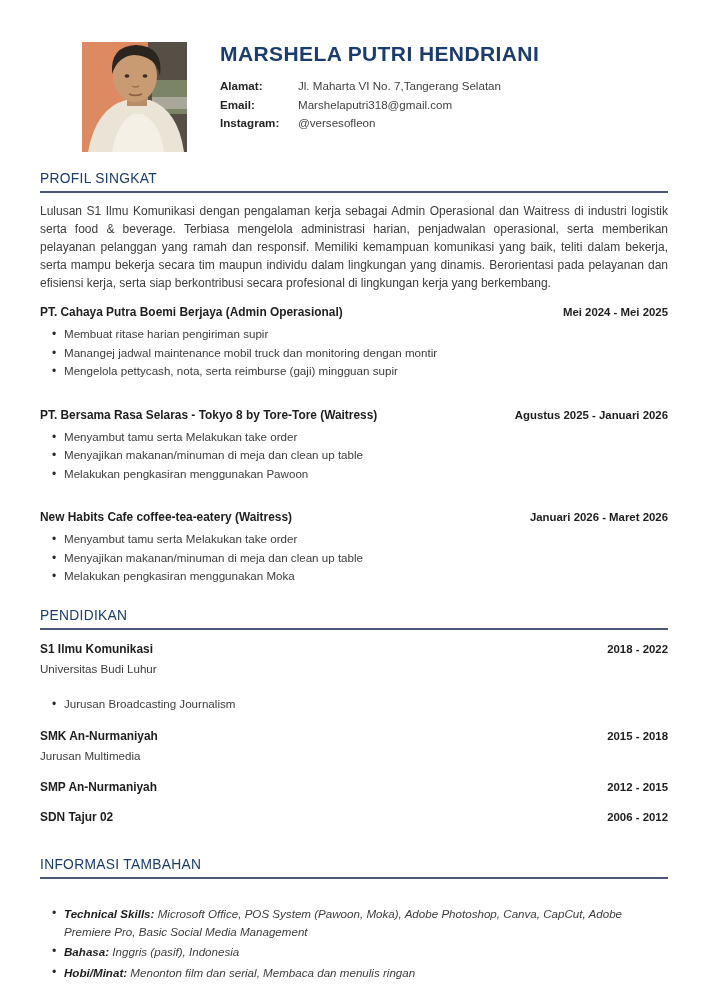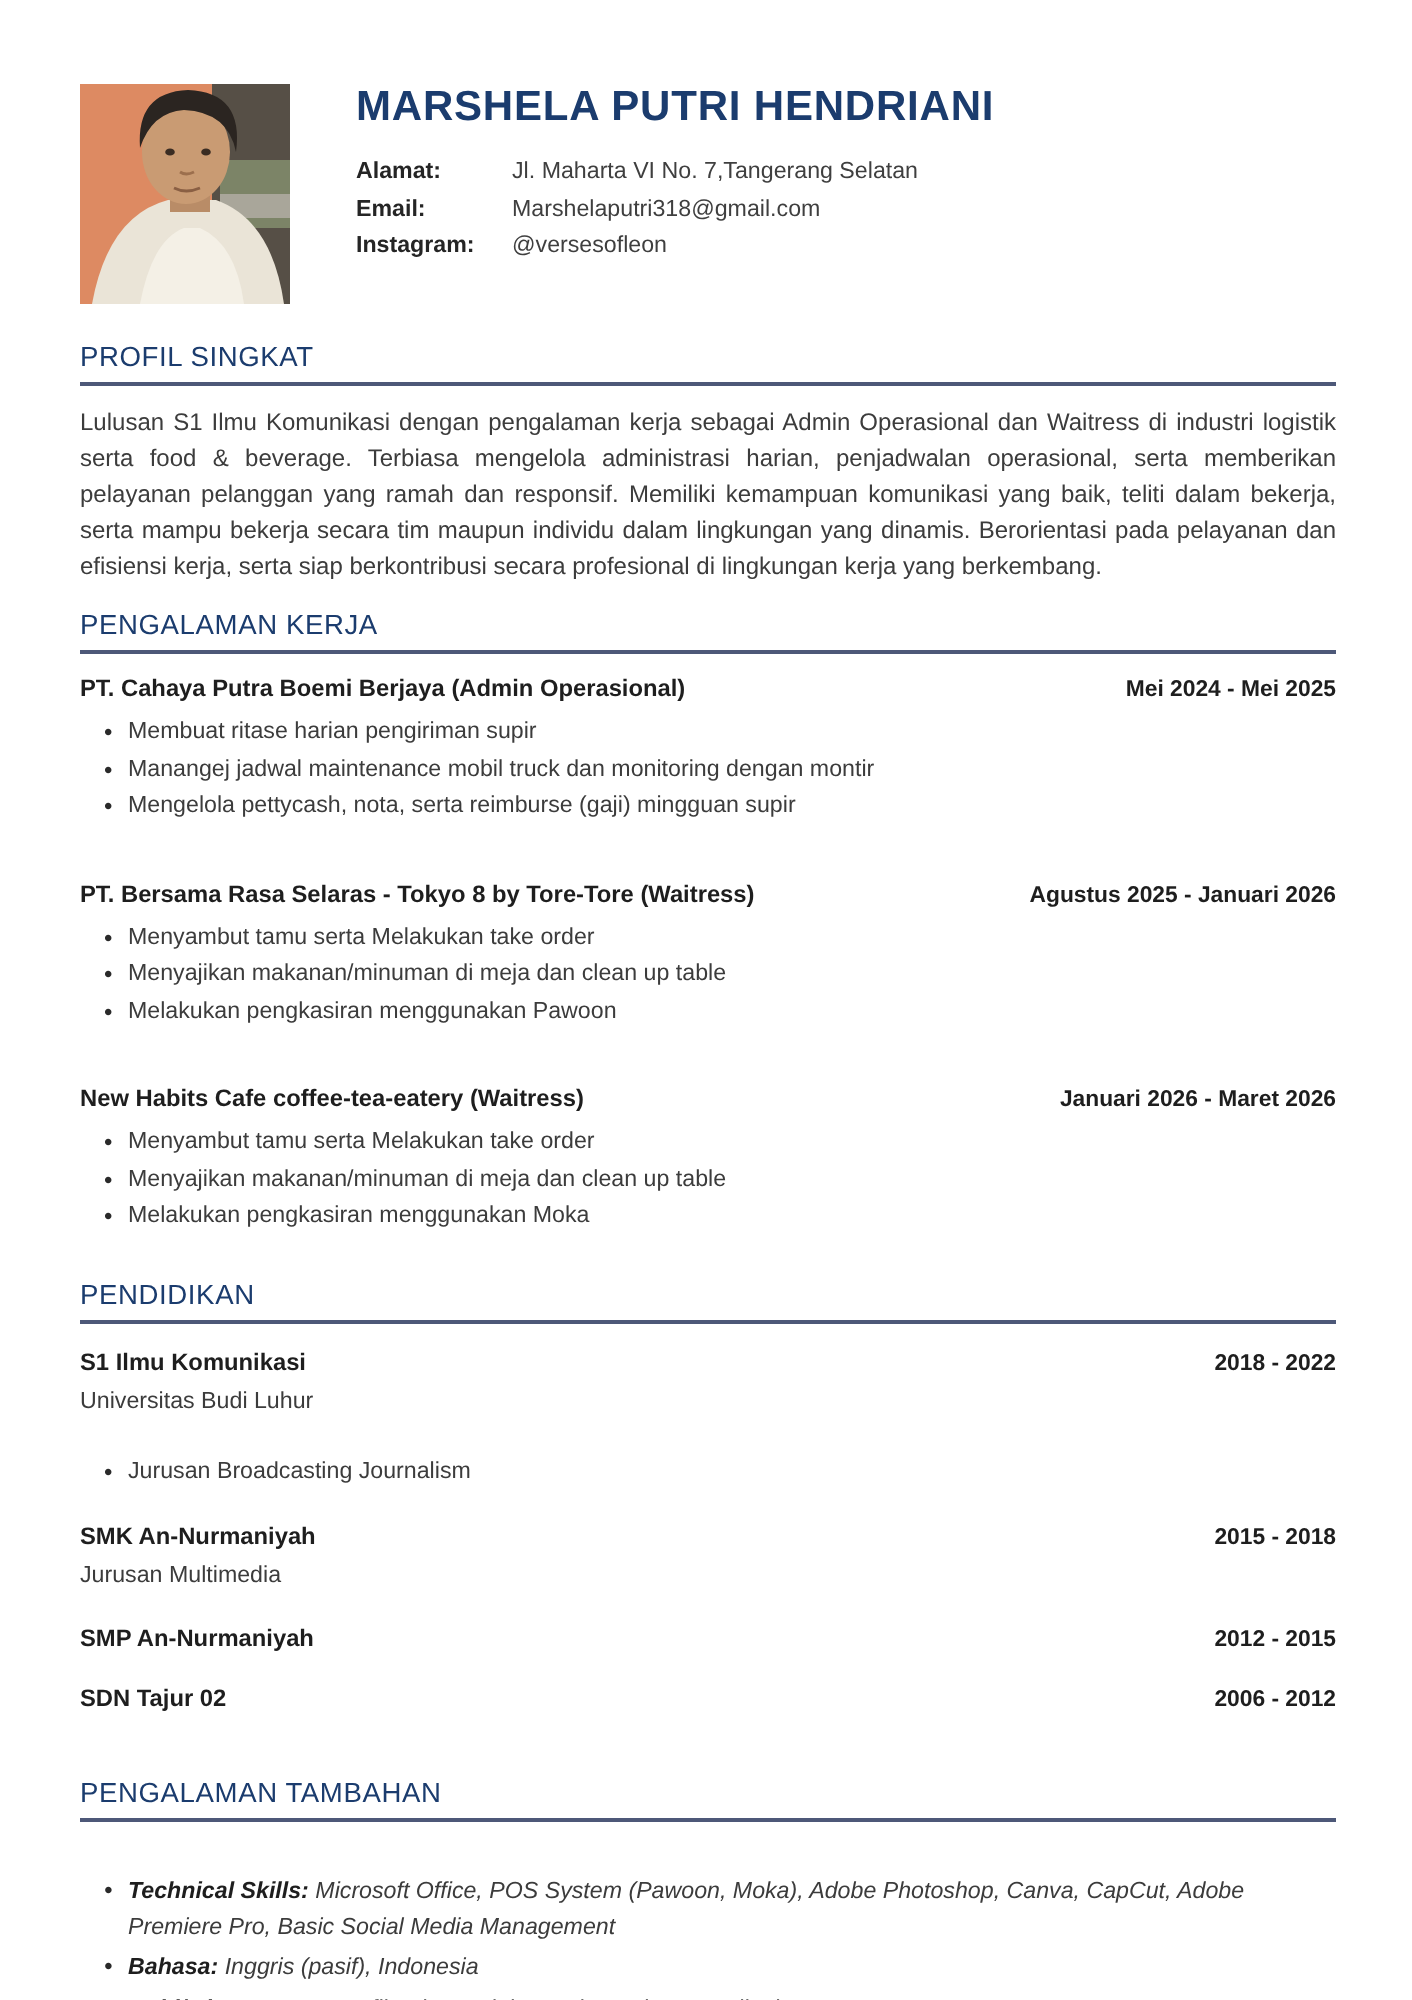--- a/index.html
+++ b/index.html
@@ -6,21 +6,21 @@
   html, body { background: #ffffff; }
   body {
     width: 706px; height: 1000px;
     font-family: "Liberation Sans", sans-serif;
     color: #3f3f3f;
     overflow: hidden;
   }
   .page { padding: 41px 38px 0 40px; }
 
   
-  .header { display: flex; gap: 33px; align-items: flex-start; }
+  .header { display: flex; gap: 33px; align-items: flex-start; margin-left: 42px; }
   .photo {
     width: 105px; height: 110px; flex: none;
     margin-top: 1px;
     overflow: hidden;
   }
   .photo svg { display: block; width: 100%; height: 100%; }
   .header-right { flex: 1; padding-top: 1px; }
   .name {
     font-size: 21px; font-weight: bold; letter-spacing: 0.4px;
     margin-bottom: 11px;
@@ -120,21 +120,20 @@
 </div>
     </div>
   </div>
 
   <div class="sec-profile">
     <div class="section-title accent">PROFIL SINGKAT</div>
     <p class="profile-text">Lulusan S1 Ilmu Komunikasi dengan pengalaman kerja sebagai Admin Operasional dan Waitress di industri logistik serta food &amp; beverage. Terbiasa mengelola administrasi harian, penjadwalan operasional, serta memberikan pelayanan pelanggan yang ramah dan responsif. Memiliki kemampuan komunikasi yang baik, teliti dalam bekerja, serta mampu bekerja secara tim maupun individu dalam lingkungan yang dinamis. Berorientasi pada pelayanan dan efisiensi kerja, serta siap berkontribusi secara profesional di lingkungan kerja yang berkembang.</p>
   </div>
 
   <div class="sec-exp">
-    <div class="section-title accent">PENGALAMAN KERJA</div>
     <div id="jobs">
   <div class="job">
     <div class="row-head">
       <span class="job-company">PT. Cahaya Putra Boemi Berjaya (Admin Operasional)</span>
       <span class="job-dates">Mei 2024 - Mei 2025</span>
     </div>
     <ul class="bullets">
             <li>Membuat ritase harian pengiriman supir</li>
             <li>Manangej jadwal maintenance mobil truck dan monitoring dengan montir</li>
             <li>Mengelola pettycash, nota, serta reimburse (gaji) mingguan supir</li>
@@ -202,21 +201,21 @@
     <div class="row-head">
       <span class="edu-school">SDN Tajur 02</span>
       <span class="edu-dates">2006 - 2012</span>
     </div>
 
   </div>
 </div>
   </div>
 
   <div class="sec-info">
-    <div class="section-title accent">PENGALAMAN TAMBAHAN</div>
+    <div class="section-title accent">INFORMASI TAMBAHAN</div>
     <ul class="bullets" id="info-items">
   <li>
     <span class="info-label">Technical Skills:</span><span> Microsoft Office, POS System (Pawoon, Moka), Adobe Photoshop, Canva, CapCut, Adobe Premiere Pro, Basic Social Media Management</span>
   </li>
 
   <li>
     <span class="info-label">Bahasa:</span><span> Inggris (pasif), Indonesia</span>
   </li>
 
   <li>

